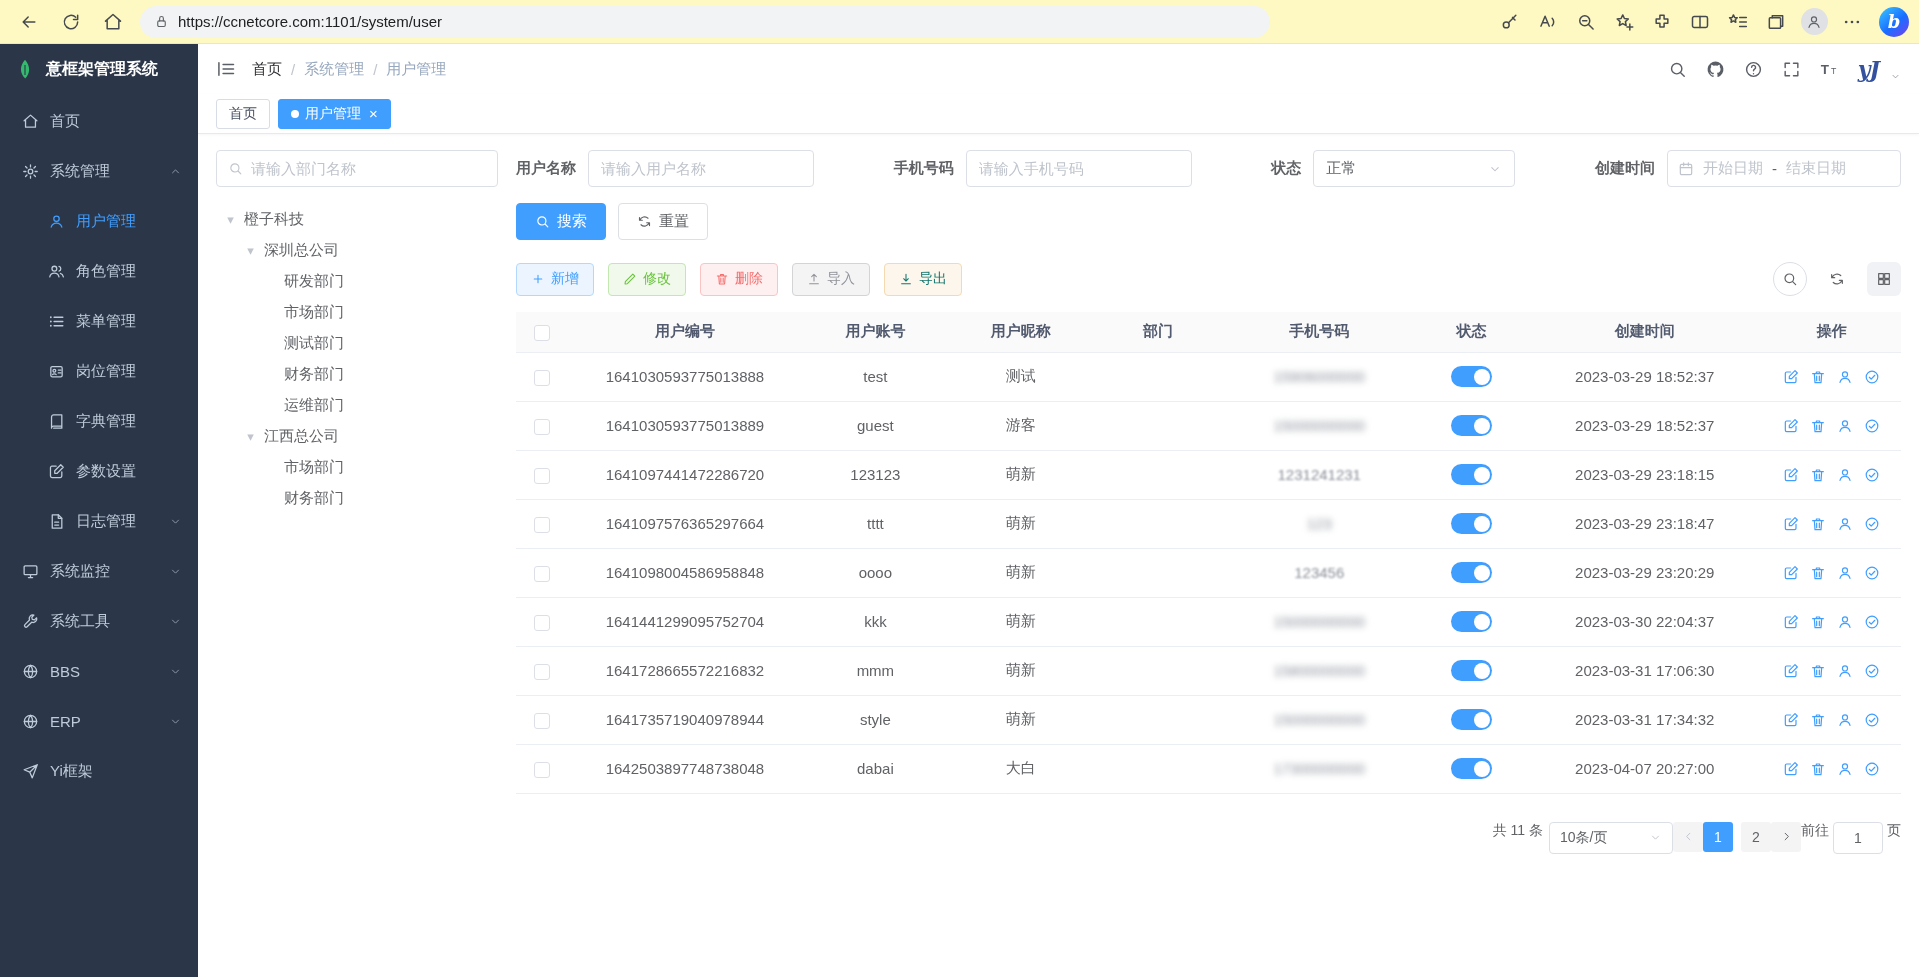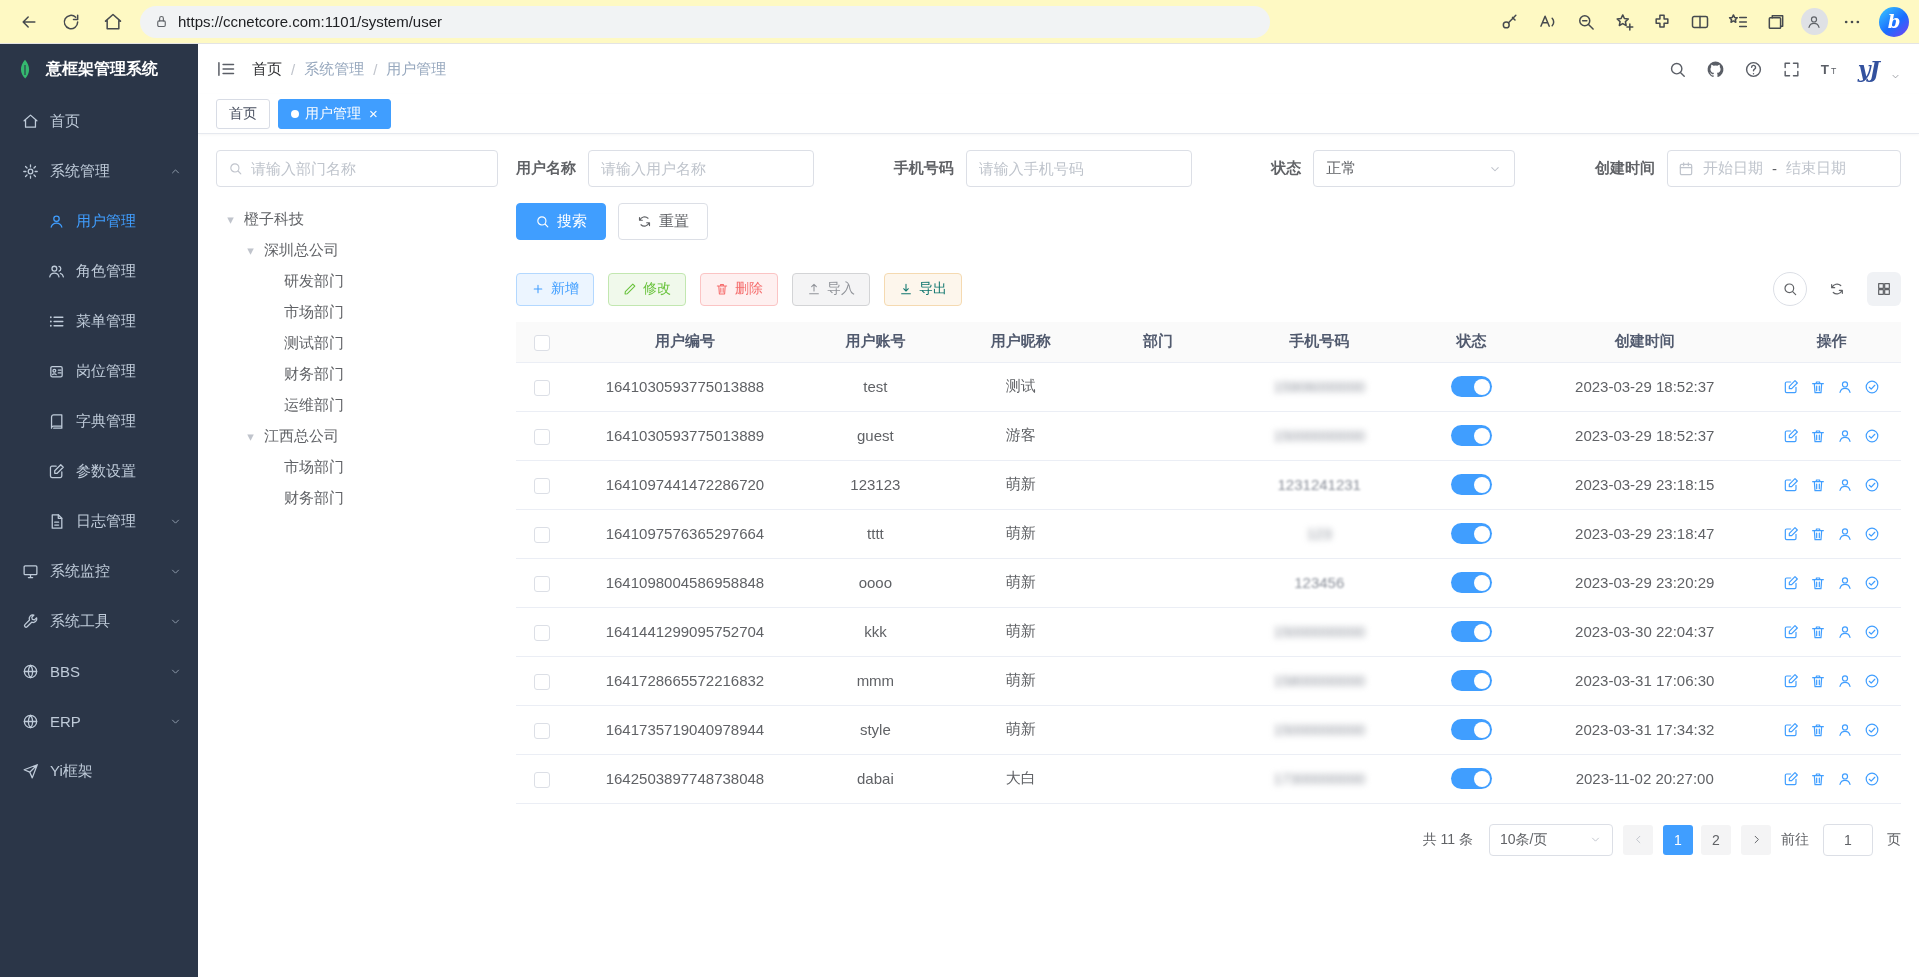--- a/index.html
+++ b/index.html
@@ -76,21 +76,21 @@
   .select{width:202px;height:37px;border:1px solid #dcdfe6;border-radius:4px;display:flex;align-items:center;justify-content:space-between;padding:0 12px;font-size:15px;color:#606266;background:#fff;cursor:pointer}
   .select .sel-caret{color:#c0c4cc}.select svg{width:14px;height:14px}
   .date-range{width:234px;height:37px;border:1px solid #dcdfe6;border-radius:4px;display:flex;align-items:center;gap:9px;padding:0 10px;color:#bfc4cc;font-size:15px;background:#fff;cursor:pointer}
   .date-range svg{width:16px;height:16px}
 
   .search-row{margin-top:16px;display:flex;gap:12px}
   .btn{height:37px;padding:0 18px;border-radius:4px;font-size:15px;display:flex;align-items:center;gap:7px;border:1px solid #dcdfe6;background:#fff;color:#606266;cursor:pointer}
   .btn svg{width:15px;height:15px}
   .btn.primary{background:#409eff;border-color:#409eff;color:#fff}
 
-  .toolbar{margin-top:32px;display:flex;align-items:center}
+  .toolbar{margin-top:22px;display:flex;align-items:center}
   .tb-left{display:flex;gap:14px}
   .tb-btn{height:33px;padding:0 14px;border-radius:4px;font-size:14px;display:flex;align-items:center;gap:6px;border:1px solid;cursor:pointer;background:#fff}
   .tb-btn svg{width:14px;height:14px}
   .tb-btn.add{background:#ecf5ff;border-color:#b3d8ff;color:#409eff}
   .tb-btn.edit{background:#f0f9eb;border-color:#c2e7b0;color:#67c23a}
   .tb-btn.delete{background:#fef0f0;border-color:#fbc4c4;color:#f56c6c}
   .tb-btn.import{background:#f4f4f5;border-color:#d3d4d6;color:#909399}
   .tb-btn.export{background:#fdf6ec;border-color:#f5dab1;color:#0f766e}
   .tb-right{margin-left:auto;display:flex;align-items:center;gap:13px;color:#606266}
   .tb-ic{width:34px;height:34px;display:flex;align-items:center;justify-content:center;cursor:pointer;border-radius:50%}
@@ -112,21 +112,21 @@
   .utable th:nth-child(9){width:10%}
   .cb{display:inline-block;width:16px;height:16px;border:1px solid #dcdfe6;border-radius:3px;background:#fff;vertical-align:middle;cursor:pointer}
   .switch{display:inline-block;width:41px;height:21px;border-radius:11px;background:#409eff;position:relative;vertical-align:middle;cursor:pointer}
   .switch::after{content:"";position:absolute;top:2.5px;right:2.5px;width:16px;height:16px;border-radius:50%;background:#fff}
   .phone{display:inline-block;color:#8a8f99}
   .blur-heavy{filter:blur(3px)}
   .blur-light{filter:blur(1.3px)}
   .act-ics{display:flex;justify-content:center;gap:11px;color:#409eff}
   .act{cursor:pointer}.act svg{width:16px;height:16px}
 
-  .pagination{margin-top:20px;display:flex;align-items:center;justify-content:flex-end;gap:10px;font-size:14px;color:#606266;padding-bottom:20px}
+  .pagination{margin-top:28px;display:flex;align-items:flex-start;justify-content:flex-end;font-size:14px;color:#606266;padding-bottom:20px}
   .ptotal{margin-right:6px}
   .psize{width:124px;height:32px;border:1px solid #dcdfe6;border-radius:4px;display:flex;align-items:center;justify-content:space-between;padding:0 10px;background:#fff;cursor:pointer}
   .psize svg{width:13px;height:13px;color:#c0c4cc}
   .pages{display:flex;gap:8px}
   .pbtn{min-width:30px;height:30px;border-radius:3px;background:#f4f4f5;display:flex;align-items:center;justify-content:center;color:#606266;cursor:pointer;font-size:14px}
   .pbtn.prev{color:#c0c4cc}
   .pbtn svg{width:13px;height:13px}
   .pbtn.page.active{background:#409eff;color:#fff}
   .goto-input{width:50px;height:32px;border:1px solid #dcdfe6;border-radius:4px;text-align:center;font-size:14px;color:#606266;outline:none;margin:0 4px}
 </style>
@@ -957,21 +957,21 @@
                   </td>
                 </tr>
                 <tr>
                   <td><span class="cb"></span></td>
                   <td>1642503897748738048</td>
                   <td>dabai</td>
                   <td>大白</td>
                   <td></td>
                   <td><span class="phone blur-heavy">17300000000</span></td>
                   <td><span class="switch"></span></td>
-                  <td>2023-11-02 20:27:00</td>
+                  <td>2023-04-07 20:27:00</td>
                   <td>
                     <span class="act-ics">
                       <span class="act">
                         <svg viewBox="0 0 24 24" fill="none" stroke="currentColor" stroke-width="1.8" stroke-linecap="round" stroke-linejoin="round">
                           <path d="M11.5 4.5H5.5a2 2 0 0 0-2 2v12a2 2 0 0 0 2 2h12a2 2 0 0 0 2-2v-6"></path>
                           <path d="M18 2.5l3.5 3.5L13 14.5H9.5V11z"></path>
                         </svg>
                       </span>
                       <span class="act">
                         <svg viewBox="0 0 24 24" fill="none" stroke="currentColor" stroke-width="1.8" stroke-linecap="round" stroke-linejoin="round">

